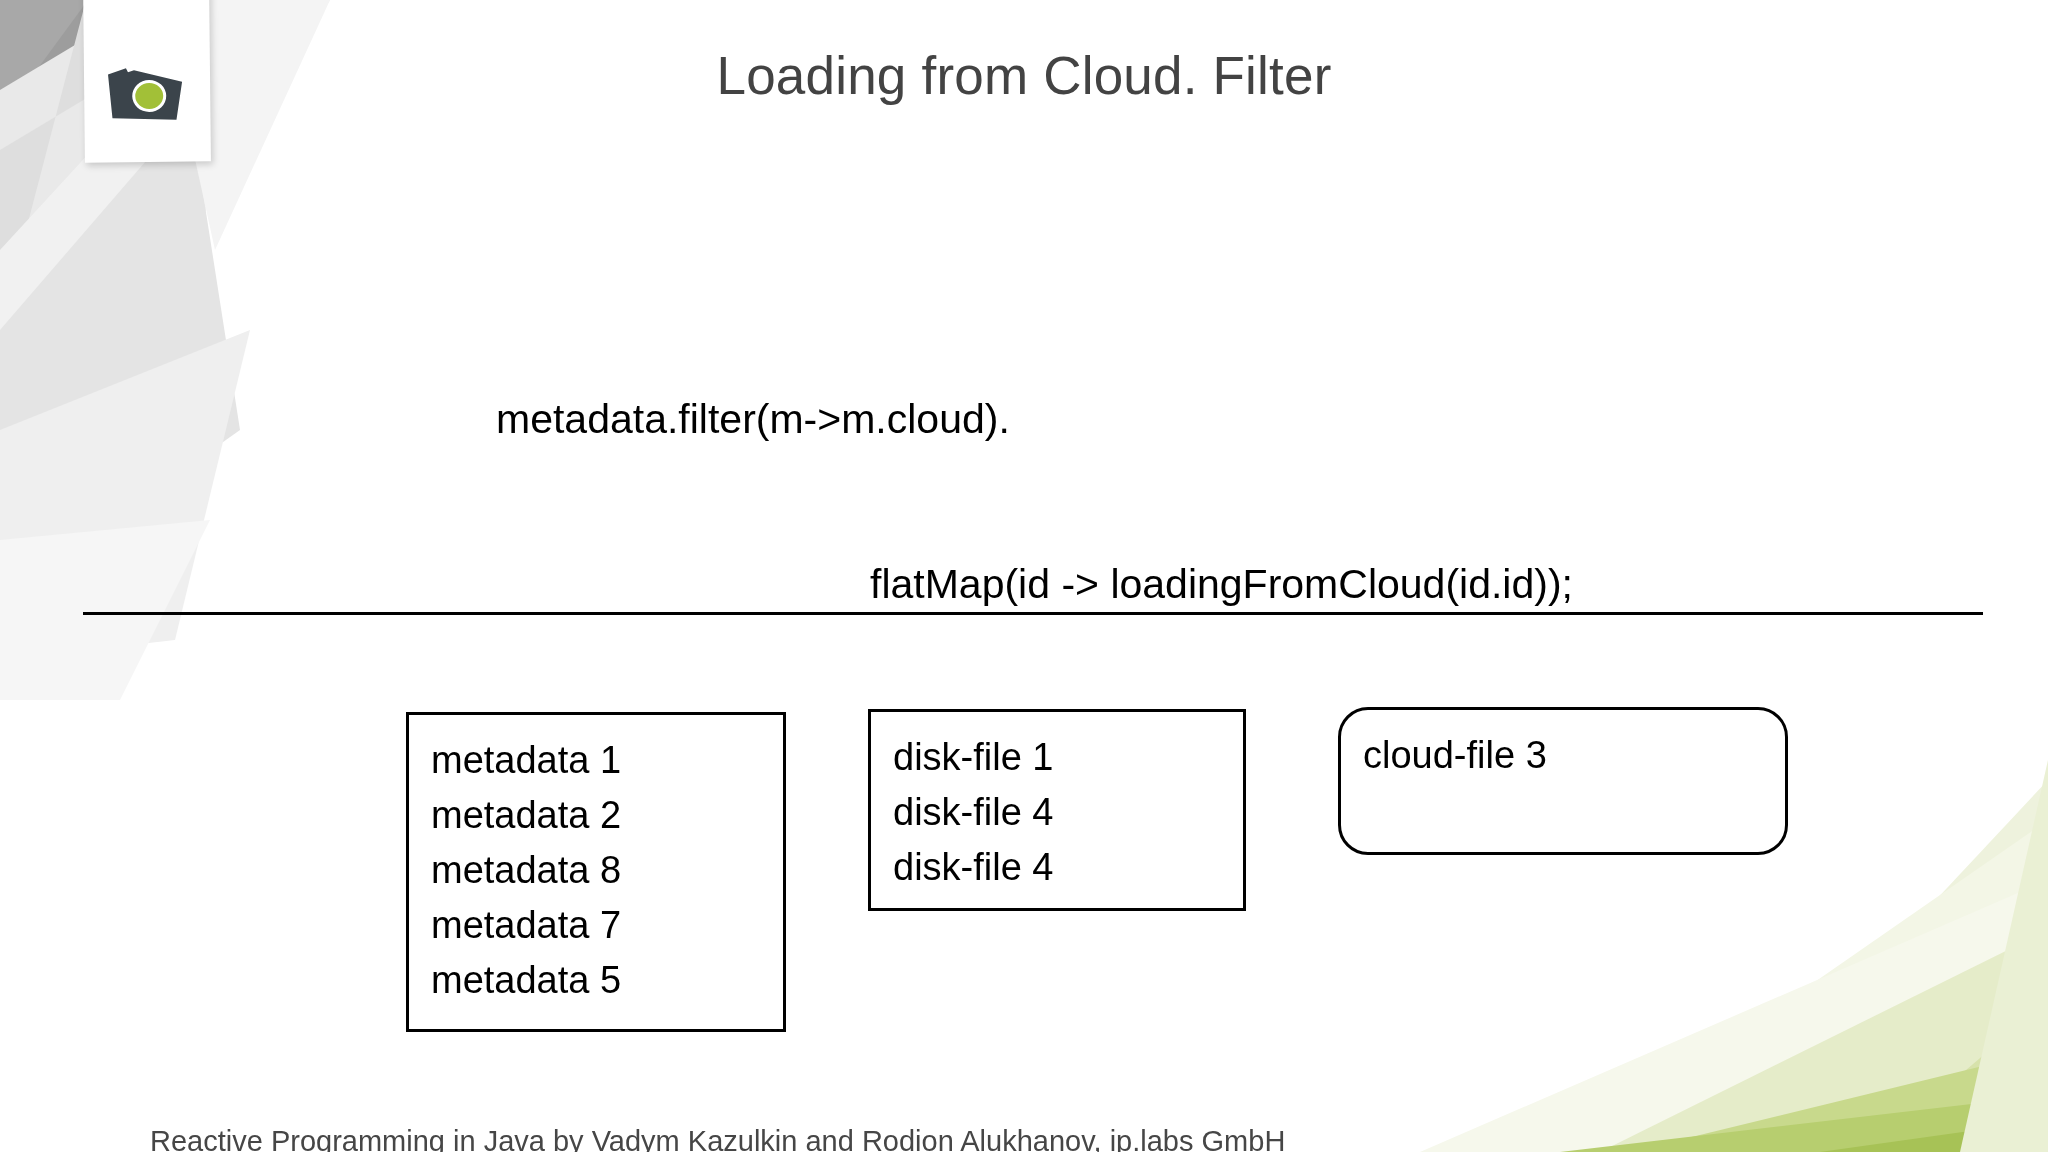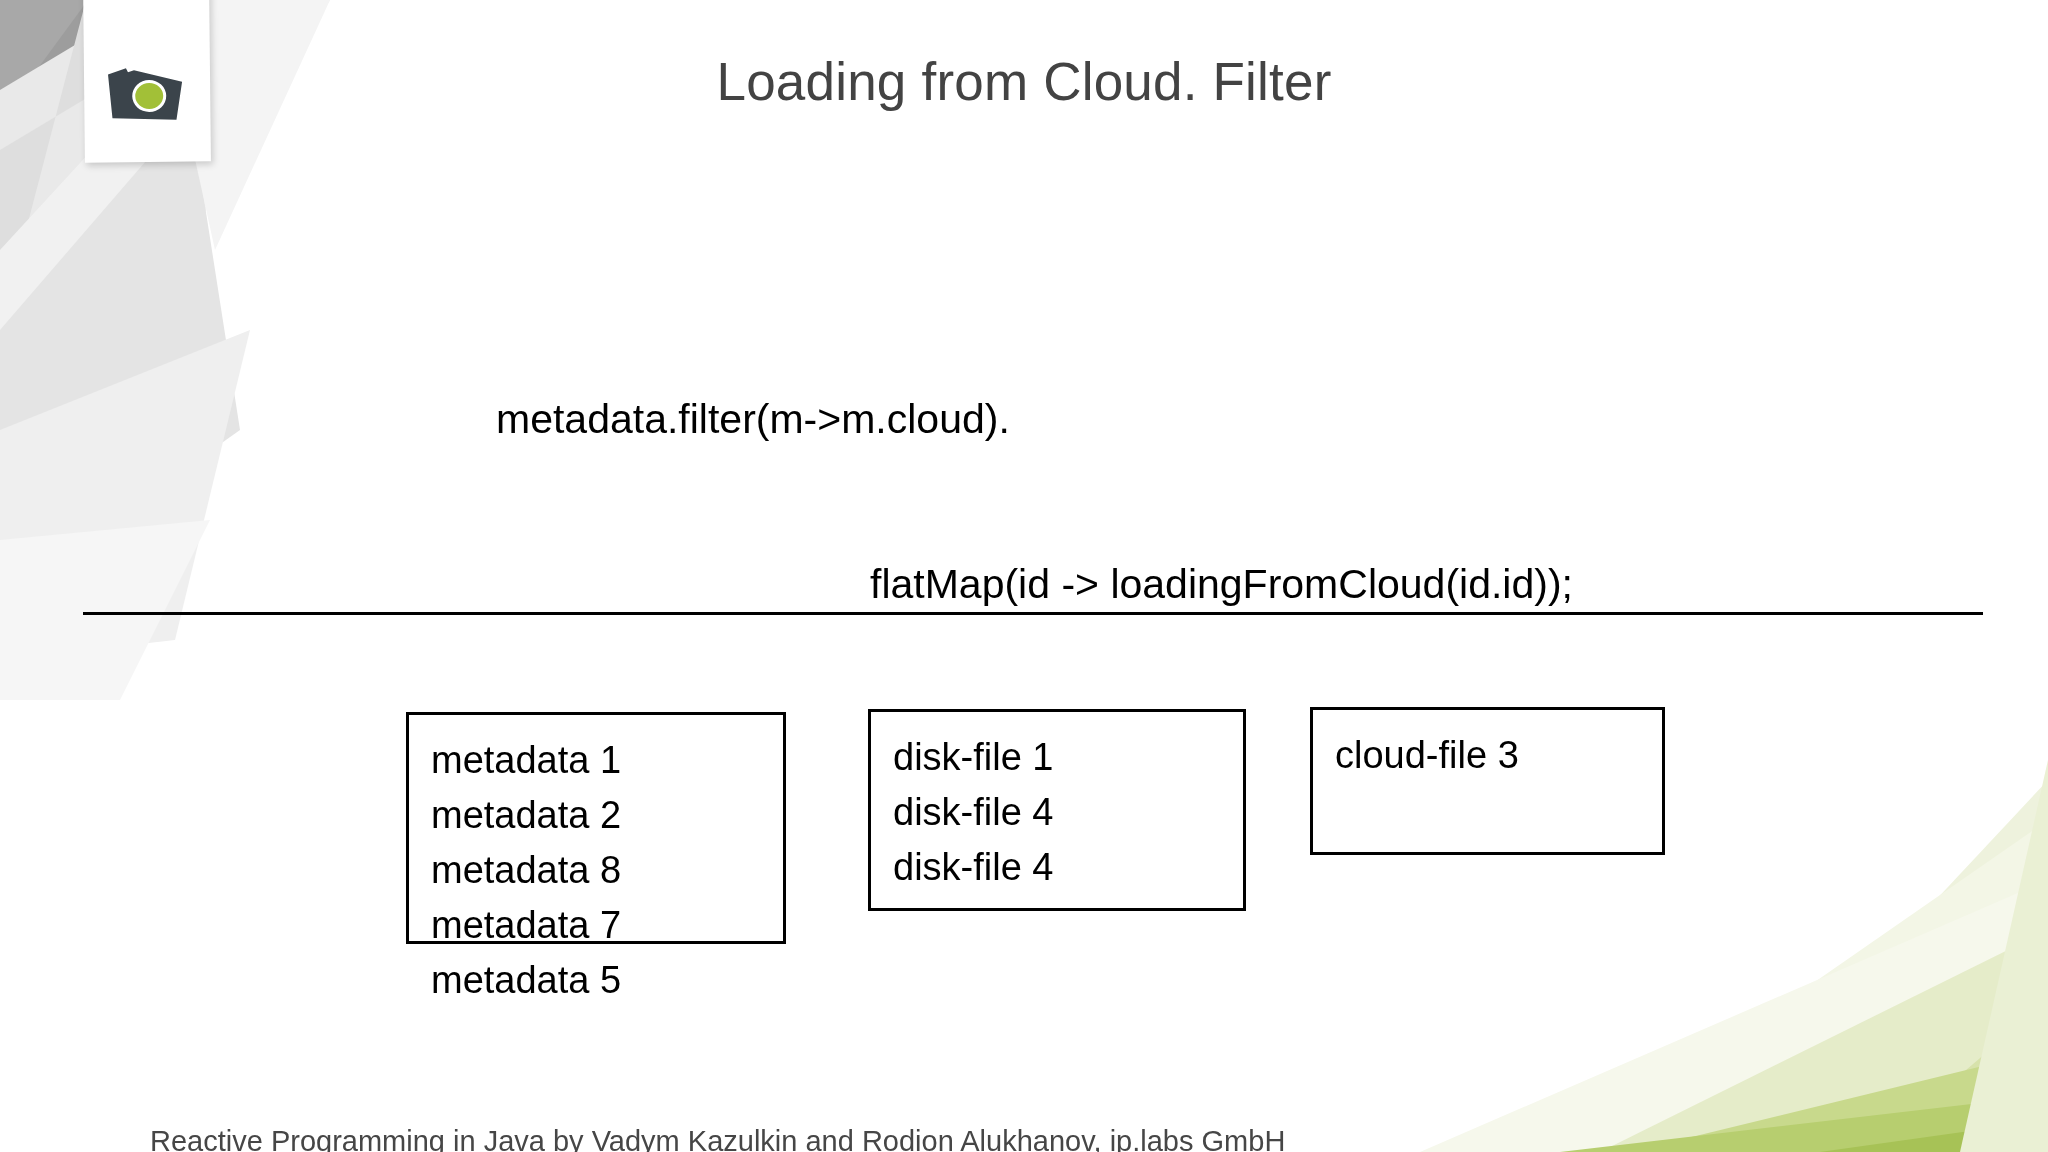--- a/index.html
+++ b/index.html
@@ -46,21 +46,21 @@
     left: 20px;
     top: 76px;
     width: 84px;
     height: 62px;
   }
 
   
   #slide-title {
     position: absolute;
     left: 0;
-    top: 52px;
+    top: 46px;
     width: 2048px;
     text-align: center;
     font-size: 53px;
     font-weight: 400;
     color: #434343;
     letter-spacing: 0.2px;
     line-height: 1.12;
     z-index: 4;
   }
 
@@ -99,23 +99,23 @@
     box-sizing: border-box;
     z-index: 4;
     padding: 18px 0 18px 22px;
   }
   .file-box .row {
     font-size: 38px;
     line-height: 55px;
     color: #000000;
     white-space: nowrap;
   }
-  #box-metadata { left: 406px; top: 712px;  width: 380px; height: 232px; }
+  #box-metadata { left: 406px; top: 712px;  width: 380px; height: 320px; }
   #box-disk     { left: 868px; top: 709px;  width: 378px; height: 202px; }
-  #box-cloud    { left: 1310px; top: 707px; width: 355px; height: 148px; }
+  #box-cloud    { left: 1338px; top: 707px; width: 450px; height: 148px; border-radius: 30px; }
 
   
   #footer-text {
     position: absolute;
     left: 150px;
     top: 1125px;
     font-size: 29px;
     color: #464646;
     white-space: nowrap;
     z-index: 4;

